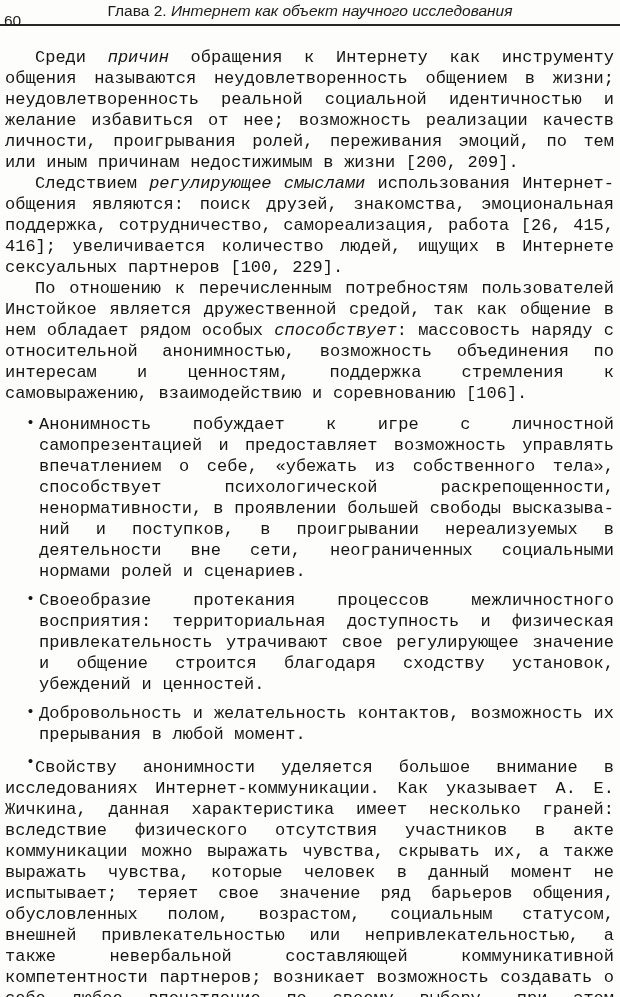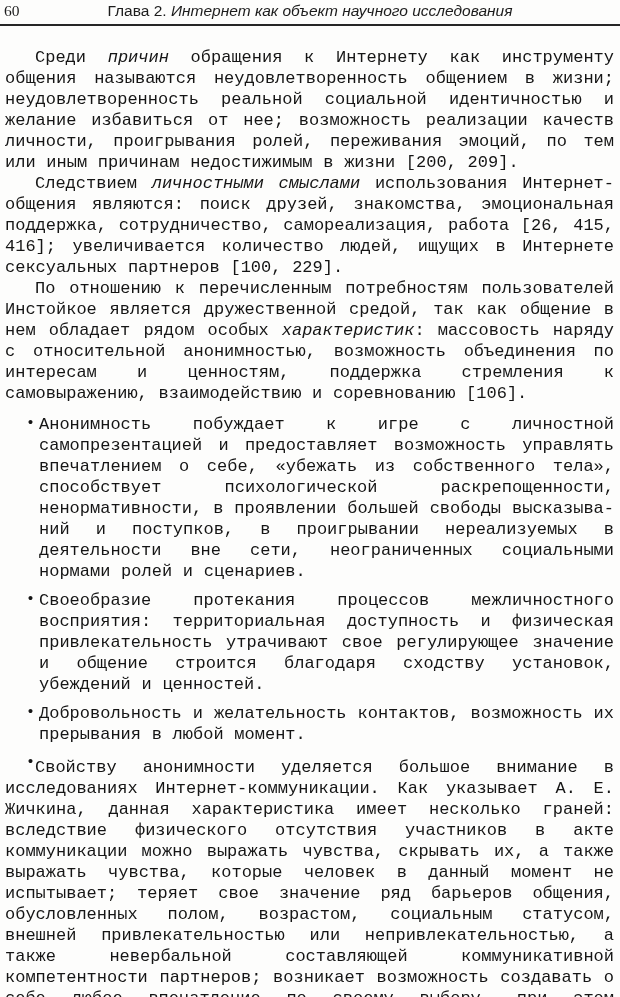--- a/index.html
+++ b/index.html
@@ -23,22 +23,21 @@
     position: relative;
     height: 21px;
     padding-top: 2px;
     font-family: "Liberation Sans", sans-serif;
     font-size: 15.5px;
     color: #1c1c1c;
   }
   .page-number {
     position: absolute;
     left: 4px;
-    top: 2px;
-    font-family: Liberation Serif, serif;
+    top: 12px;
   }
   .chapter-heading {
     text-align: center;
     white-space: nowrap;
   }
   .chapter-heading .chapter-title { font-style: italic; }
   .header-rule {
     height: 2px;
     background: #262626;
     margin: 1px 0 0 0;
@@ -86,22 +85,22 @@
     <div class="chapter-heading">
       <span class="chapter-label">Глава 2.</span>
       <span> </span>
       <span class="chapter-title">Интернет как объект научного исследования</span>
     </div>
   </div>
   <div class="header-rule"></div>
 
   <div class="text-column">
       <p class="para"><span>Среди </span><em>причин</em><span> обращения к Интернету как инструменту общения на­зываются неудовлетворенность общением в жизни; неудовлетворенность реальной социальной идентичностью и желание избавиться от нее; воз­можность реализации качеств личности, проигрывания ролей, пережива­ния эмоций, по тем или иным причинам недостижимым в жизни [200, 209].</span></p>
-      <p class="para"><span>Следствием </span><em>личностными смыслами</em><span> использования Интернет-об­щения являются: поиск друзей, знакомства, эмоциональная поддержка, сотрудничество, самореализация, работа [26, 415, 416]; увеличивается ко­личество людей, ищущих в Интернете сексуальных партнеров [100, 229].</span></p>
-      <p class="para"><span>По отношению к перечисленным потребностям пользователей Ин­стойкое является дружественной средой, так как общение в нем обладает рядом особых </span><em>характеристик</em><span>: массовость наряду с относительной аноним­ностью, возможность объединения по интересам и ценностям, поддержка стремления к самовыражению, взаимодействию и соревнованию [106].</span></p>
+      <p class="para"><span>Следствием </span><em>регулирующее смыслами</em><span> использования Интернет-об­щения являются: поиск друзей, знакомства, эмоциональная поддержка, сотрудничество, самореализация, работа [26, 415, 416]; увеличивается ко­личество людей, ищущих в Интернете сексуальных партнеров [100, 229].</span></p>
+      <p class="para"><span>По отношению к перечисленным потребностям пользователей Ин­стойкое является дружественной средой, так как общение в нем обладает рядом особых </span><em>способствует</em><span>: массовость наряду с относительной аноним­ностью, возможность объединения по интересам и ценностям, поддержка стремления к самовыражению, взаимодействию и соревнованию [106].</span></p>
       <ul class="bullets">
         <li><span class="marker">•</span><span>Анонимность побуждает к игре с личностной самопрезентацией и пре­доставляет возможность управлять впечатлением о себе, «убежать из собственного тела», способствует психологической раскрепощен­ности, ненормативности, в проявлении большей свободы высказыва­ний и поступков, в проигрывании нереализуемых в деятельности вне сети, неограниченных социальными нормами ролей и сценариев.</span></li>
         <li><span class="marker">•</span><span>Своеобразие протекания процессов межличностного восприятия: тер­риториальная доступность и физическая привлекательность утрачива­ют свое регулирующее значение и общение строится благодаря сход­ству установок, убеждений и ценностей.</span></li>
         <li><span class="marker">•</span><span>Добровольность и желательность контактов, возможность их преры­вания в любой момент.</span></li>
         <li><span class="marker">•</span></li>
       </ul>
       <p class="para"><span>Свойству анонимности уделяется большое внимание в исследовани­ях Интернет-коммуникации. Как указывает А. Е. Жичкина, данная харак­теристика имеет несколько граней: вследствие физического отсутствия участников в акте коммуникации можно выражать чувства, скрывать их, а также выражать чувства, которые человек в данный момент не испыты­вает; теряет свое значение ряд барьеров общения, обусловленных полом, возрастом, социальным статусом, внешней привлекательностью или не­привлекательностью, а также невербальной составляющей коммуникатив­ной компетентности партнеров; возникает возможность создавать о себе любое впечатление по своему выбору, при этом обогащаются возможности не только самораскрытия человека, но и конструирования образа по сво­ему выбору [87]. Следствием анонимности и защищенности от оценок является субъективная безопасность Интернета [106].</span></p>
     </div>
 
 </div>

